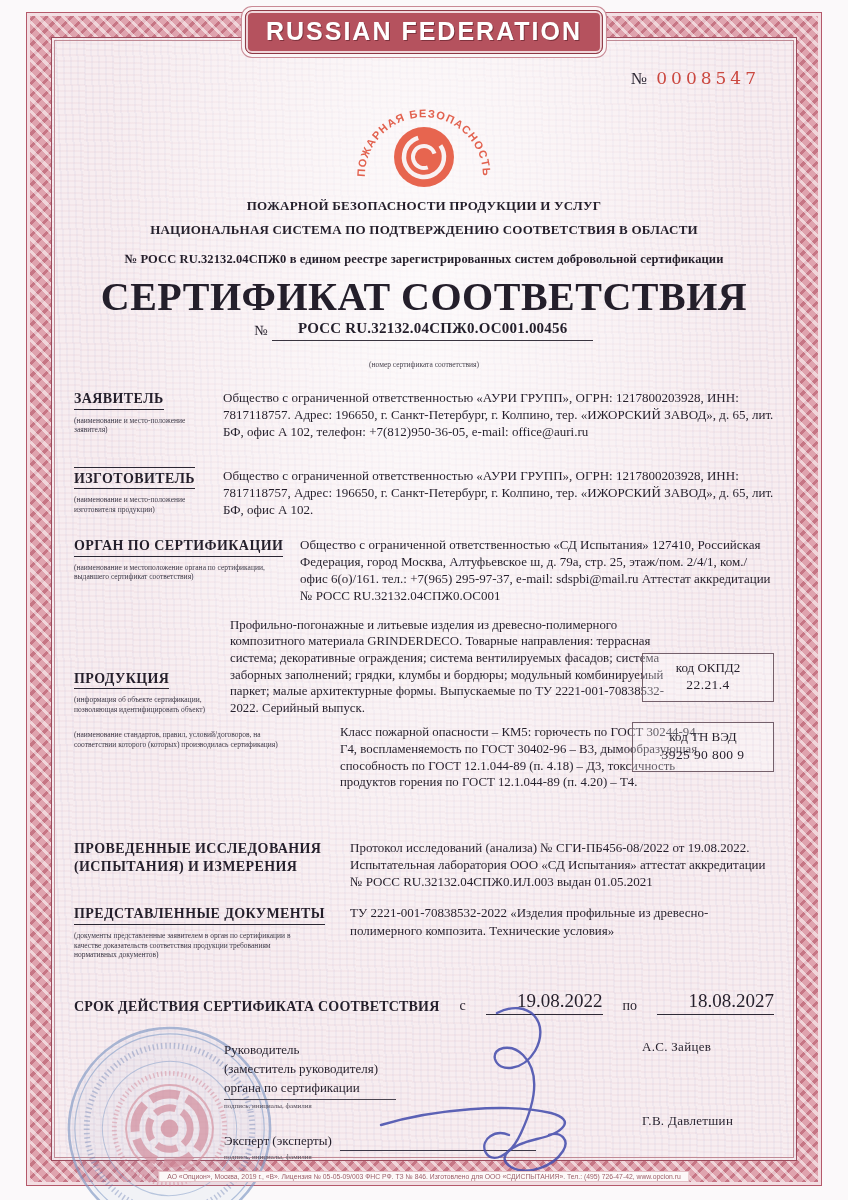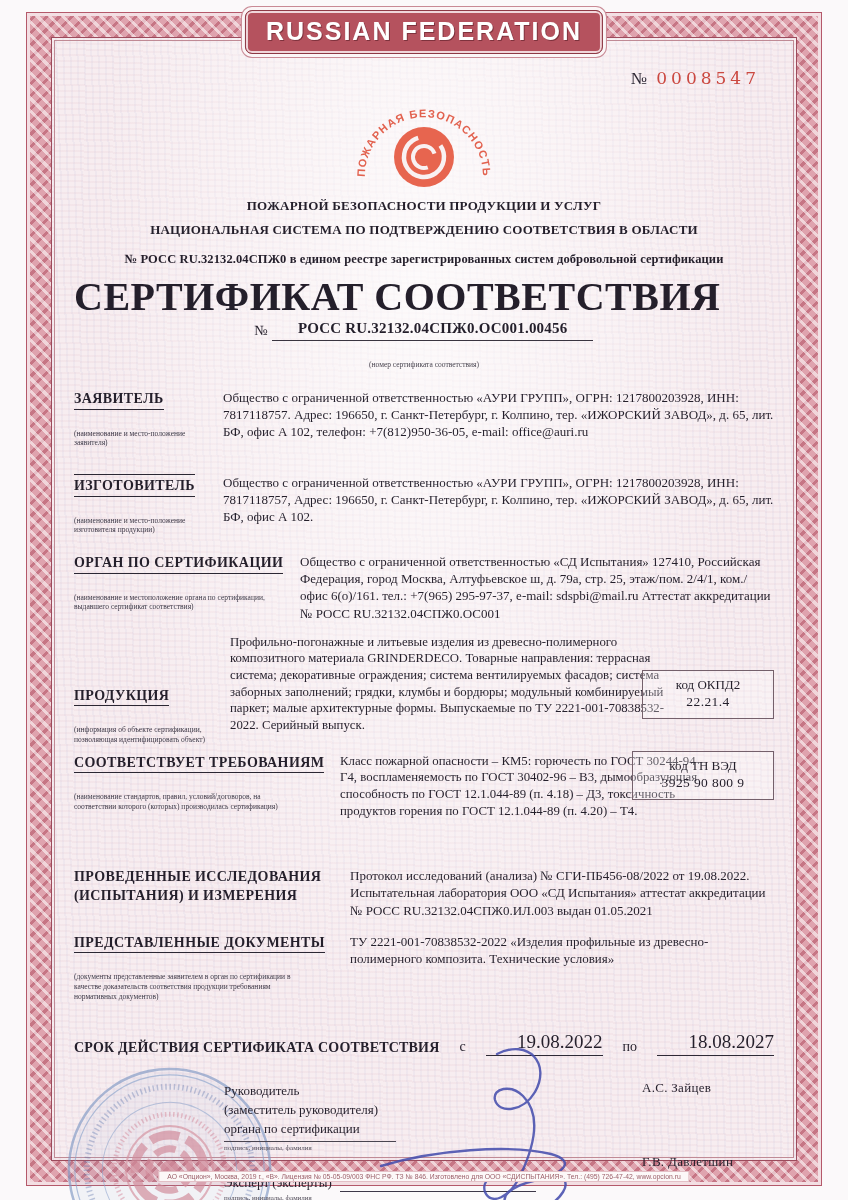--- a/index.html
+++ b/index.html
@@ -29,39 +29,39 @@
   
   .serial{text-align:right;padding-right:14px;font-size:17px;margin-top:2px;}
   .serial .no{color:#2e2a36;margin-right:9px;}
   .serial .digits{color:#cb4840;letter-spacing:4px;font-family:"DejaVu Serif",serif;}
   
   .logo-row{display:flex;justify-content:center;margin-top:2px;}
   
   .hdr1{text-align:center;font-weight:bold;font-size:13px;line-height:1.38;letter-spacing:.2px;}
   .hdr1.first{margin-top:6px;}
   .hdr2{text-align:center;font-weight:bold;font-size:12.5px;margin-top:13px;letter-spacing:.1px;}
-  .title{text-align:left;font-weight:bold;font-size:40px;line-height:1.08;margin:8px 0 0;letter-spacing:.5px;}
+  .title{text-align:center;font-weight:bold;font-size:40px;line-height:1.08;margin:8px 0 0;letter-spacing:.5px;}
   .certnum{display:flex;justify-content:center;align-items:flex-end;margin-top:2px;}
   .certnum .cn-no{font-size:14px;margin-right:4px;padding-bottom:2px;}
   .certnum .cn-val{font-weight:bold;font-size:15px;border-bottom:1px solid #3a3540;padding:0 26px 3px;letter-spacing:.2px;}
   .cn-cap{text-align:center;font-size:7.5px;color:#4a4550;margin-top:19px;}
   
   .sec{display:grid;column-gap:14px;position:relative;}
   .sec-applicant,.sec-manufacturer{grid-template-columns:135px 1fr;}
   .sec-applicant{margin-top:20px;}
   .sec-manufacturer{margin-top:26px;}
   .sec-org{grid-template-columns:212px 1fr;margin-top:18px;}
   .sec-product{grid-template-columns:142px 462px;margin-top:12px;}
   .sec-requirements{grid-template-columns:252px 374px;margin-top:8px;}
   .sec-research{grid-template-columns:262px 1fr;margin-top:48px;}
   .sec-documents{grid-template-columns:262px 1fr;margin-top:14px;}
   .sec-big{font-weight:bold;font-size:14px;letter-spacing:.4px;display:inline-block;line-height:1.25;}
   .u{border-bottom:1px solid #2b2733;padding-bottom:1px;}
   .tl{border-top:1px solid #2b2733;padding-top:2px;}
-  .sec-sub{font-size:7.5px;color:#3c3846;line-height:1.3;margin-top:19px;max-width:210px;}
+  .sec-sub{font-size:7.5px;color:#3c3846;line-height:1.3;margin-top:6px;max-width:210px;}
   .sec-text{font-size:13px;line-height:1.32;}
   .sec-text.tight{font-size:12.8px;line-height:1.3;}
   .code-box{position:absolute;right:0;width:118px;border:1px solid #74606b;background:rgba(255,255,255,.28);
             text-align:center;padding:5px 6px 7px;font-size:13px;line-height:1.35;}
   .code-box .cb-val{font-size:13.5px;letter-spacing:.4px;}
   .box-okpd{top:36px;}
   .box-tnved{top:-2px;width:128px;}
   
   .validity{display:flex;align-items:flex-end;gap:20px;margin-top:30px;font-size:14px;}
   .v-label{font-weight:bold;letter-spacing:.2px;white-space:nowrap;}
@@ -159,21 +159,20 @@
           </div>
           <div class="sec-text tight">Профильно-погонажные и литьевые изделия из древесно-полимерного композитного материала GRINDERDECO. Товарные направления: террасная система; декоративные ограждения; система вентилируемых фасадов; система заборных заполнений; грядки, клумбы и бордюры; модульный комбинируемый паркет; малые архитектурные формы. Выпускаемые по ТУ 2221-001-70838532-2022. Серийный выпуск.</div>
           <div class="code-box box-okpd">
             <div>код ОКПД2</div>
             <div class="cb-val">22.21.4</div>
           </div>
         </div>
 
         <div class="sec sec-requirements">
           <div class="sec-label">
-            <div><span class="sec-big u">СООТВЕТСТВУЕТ ТРЕБОВАНИЯМ</span></div>
             <div class="sec-sub">(наименование стандартов, правил, условий/договоров, на соответствии которого (которых) производилась сертификация)</div>
           </div>
           <div class="sec-text tight">Класс пожарной опасности – КМ5: горючесть по ГОСТ 30244-94 – Г4, воспламеняемость по ГОСТ 30402-96 – В3, дымообразующая способность по ГОСТ 12.1.044-89 (п. 4.18) – Д3, токсичность продуктов горения по ГОСТ 12.1.044-89 (п. 4.20) – Т4.</div>
           <div class="code-box box-tnved">
             <div>код ТН ВЭД</div>
             <div class="cb-val">3925 90 800 9</div>
           </div>
         </div>
 
         <div class="sec sec-research">

